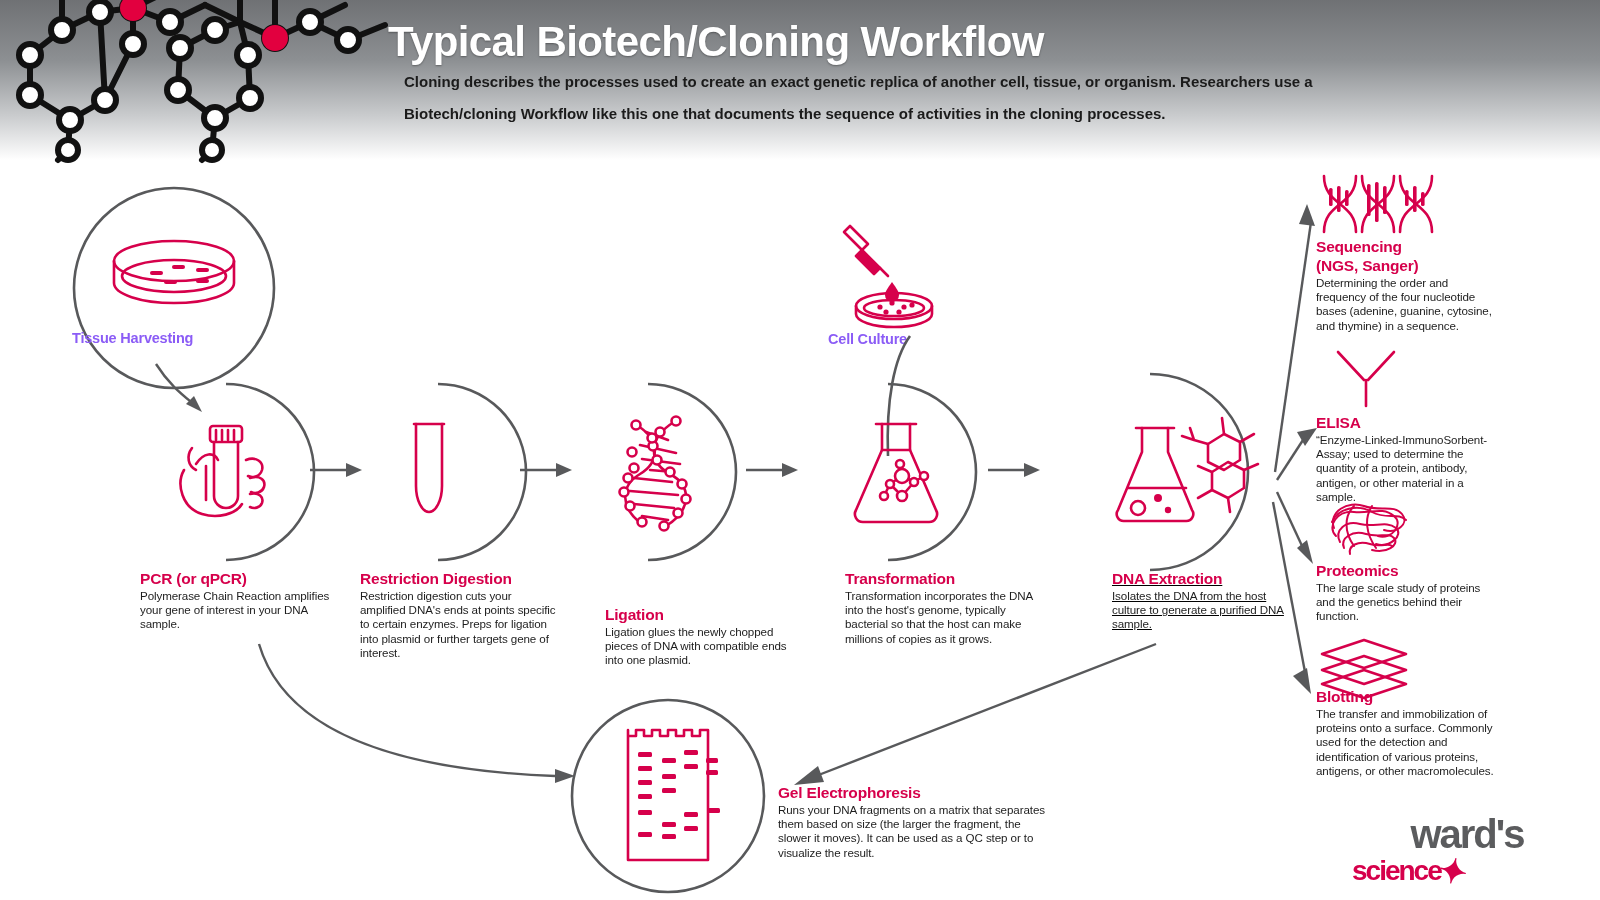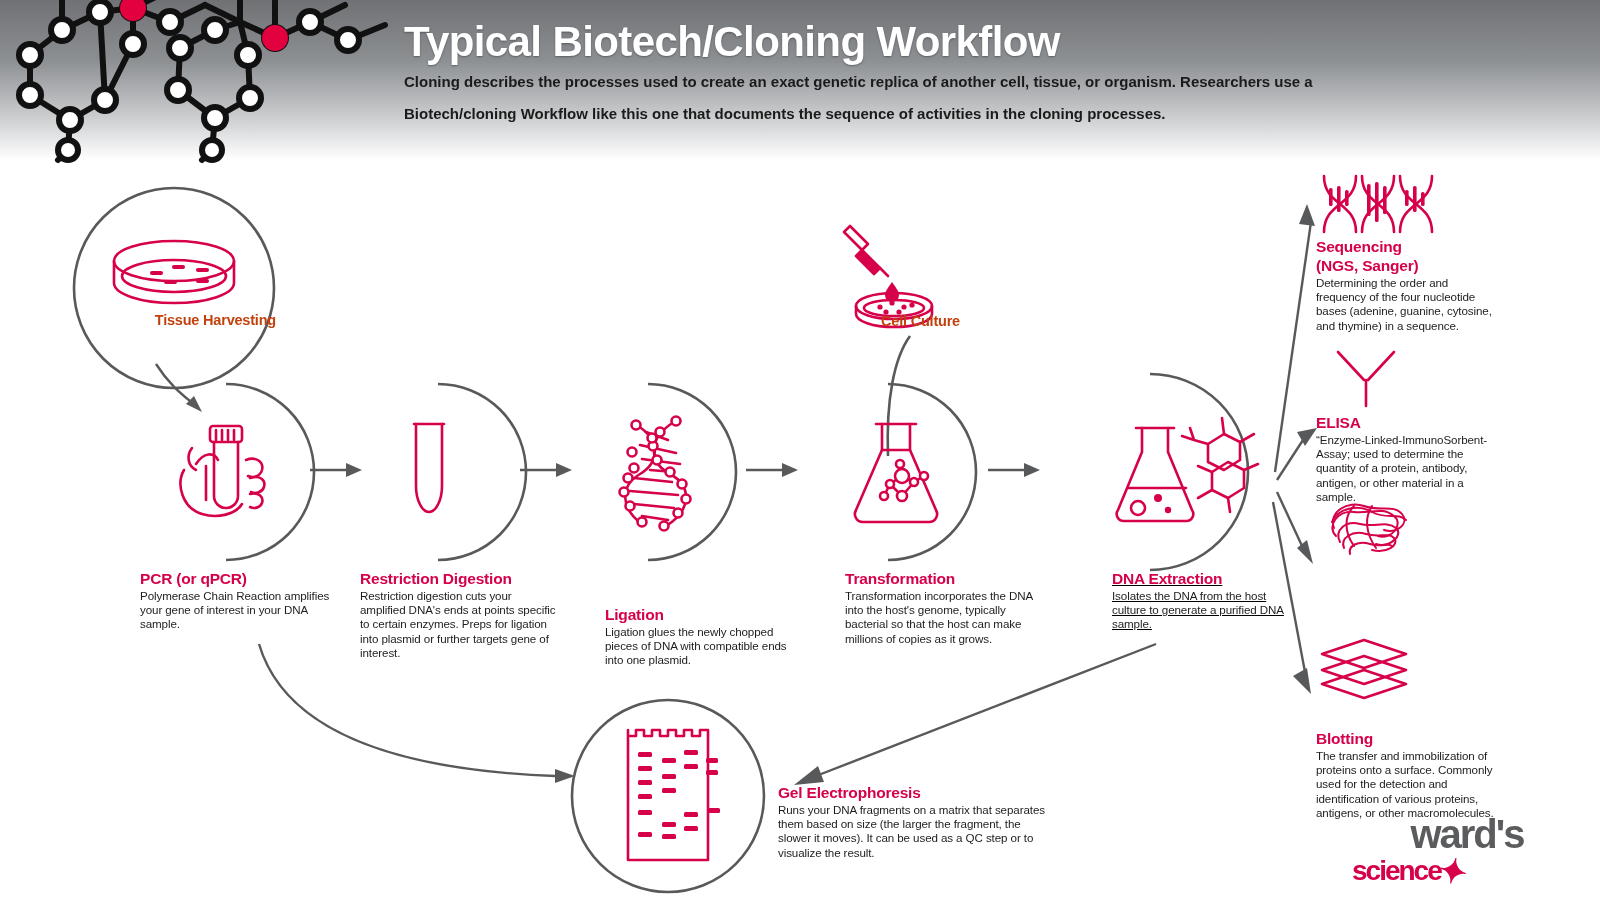--- a/index.html
+++ b/index.html
@@ -10,40 +10,41 @@
   }
   #stage{position:relative;width:1600px;height:900px;}
 
   
   .header{
     position:absolute;left:0;top:0;width:1600px;height:160px;
     background:linear-gradient(to bottom,#6f7174 0%,#8d9093 38%,#c9cbcd 72%,#ffffff 100%);
   }
   .header-deco{position:absolute;left:0;top:0;width:400px;height:160px;}
   .title{
-    position:absolute;left:404px;top:18px;
+    position:absolute;left:388px;top:18px;
     font-size:42px;font-weight:bold;color:#ffffff;letter-spacing:-0.6px;
     text-shadow:0 1px 2px rgba(0,0,0,.35);
   }
   .subtitle{
     position:absolute;left:404px;top:66px;width:1010px;
     font-size:15px;line-height:32px;color:#1b1b1b;font-weight:700;
   }
   .step-title{
     font-size:15.5px;font-weight:bold;color:#d6004b;letter-spacing:-0.2px;
     margin:0 0 2px 0;line-height:17px;
   }
   .step-desc{
     font-size:11.6px;line-height:14.2px;color:#1d1d1d;letter-spacing:-0.1px;
   }
   .block{position:absolute;}
 
   .circ-label{
-    font-size:14.5px;font-weight:bold;color:#c2410c;text-align:right;
+    font-size:14.5px;font-weight:bold;color:#8b5cf6;text-align:left;
     letter-spacing:-0.2px;
+    margin-top:18px;
   }
 
   svg{display:block;overflow:visible;}
   .arc{fill:none;stroke:#58595b;stroke-width:2.6;}
   .ring{fill:none;stroke:#58595b;stroke-width:2.6;}
   .ico{fill:none;stroke:#d6004b;stroke-width:2.6;stroke-linecap:round;stroke-linejoin:round;}
   .ico-f{fill:#d6004b;stroke:none;}
   .arrow{fill:none;stroke:#58595b;stroke-width:2.4;}
   .arrowhead{fill:#58595b;stroke:none;}
 
@@ -368,29 +369,33 @@
     <g fill="none" stroke="#d6004b" stroke-width="2" stroke-linecap="round">
       <path d="M10 30 C4 14, 24 2, 40 8 C56 14, 70 6, 78 16 C86 26, 72 36, 60 32"></path>
       <path d="M12 38 C2 28, 14 12, 30 14 C46 16, 58 8, 70 18 C80 26, 68 42, 54 38"></path>
       <path d="M16 44 C10 32, 22 22, 36 26 C50 30, 62 22, 72 30 C80 37, 66 50, 52 46"></path>
       <path d="M20 50 C16 40, 28 32, 42 36 C56 40, 64 34, 70 40 C76 47, 62 56, 48 52"></path>
       <path d="M26 56 C24 48, 34 42, 46 46 C58 50, 64 44, 68 48"></path>
       <path d="M8 24 C14 10, 34 6, 48 14 C62 22, 74 14, 82 22"></path>
       <path d="M30 8 C20 18, 20 34, 30 48 M48 8 C40 20, 42 36, 52 50"></path>
     </g>
   </svg>
+  <div class="block" style="left:1316px;top:562px;width:186px;">
+    <div class="step-title">Proteomics</div>
+    <div class="step-desc">The large scale study of proteins and the genetics behind their function.</div>
+  </div>
 
   <svg class="block" style="left:1318px;top:638px;" width="92" height="62" viewBox="0 0 92 62">
     <g class="ico" stroke-width="3">
       <path d="M46 2 L88 16 L46 30 L4 16 Z"></path>
       <path d="M46 18 L88 32 L46 46 L4 32 Z"></path>
       <path d="M46 32 L88 46 L46 60 L4 46 Z"></path>
     </g>
   </svg>
-  <div class="block" style="left:1316px;top:688px;width:182px;margin-top:42px;">
+  <div class="block" style="left:1316px;top:688px;width:182px;">
     <div class="step-title">Blotting</div>
     <div class="step-desc">The transfer and immobilization of proteins onto a surface. Commonly used for the detection and identification of various proteins, antigens, or other macromolecules.</div>
   </div>
 
   <svg class="block" style="left:255px;top:640px;" width="340" height="150" viewBox="0 0 340 150">
     <path class="arrow" d="M4 4 C30 92, 140 130, 300 136"></path>
     <path class="arrowhead" d="M320 136 L300 129 L300 143 Z"></path>
   </svg>
   <svg class="block" style="left:790px;top:640px;" width="370" height="150" viewBox="0 0 370 150">
     <path class="arrow" d="M366 4 L26 136"></path>

